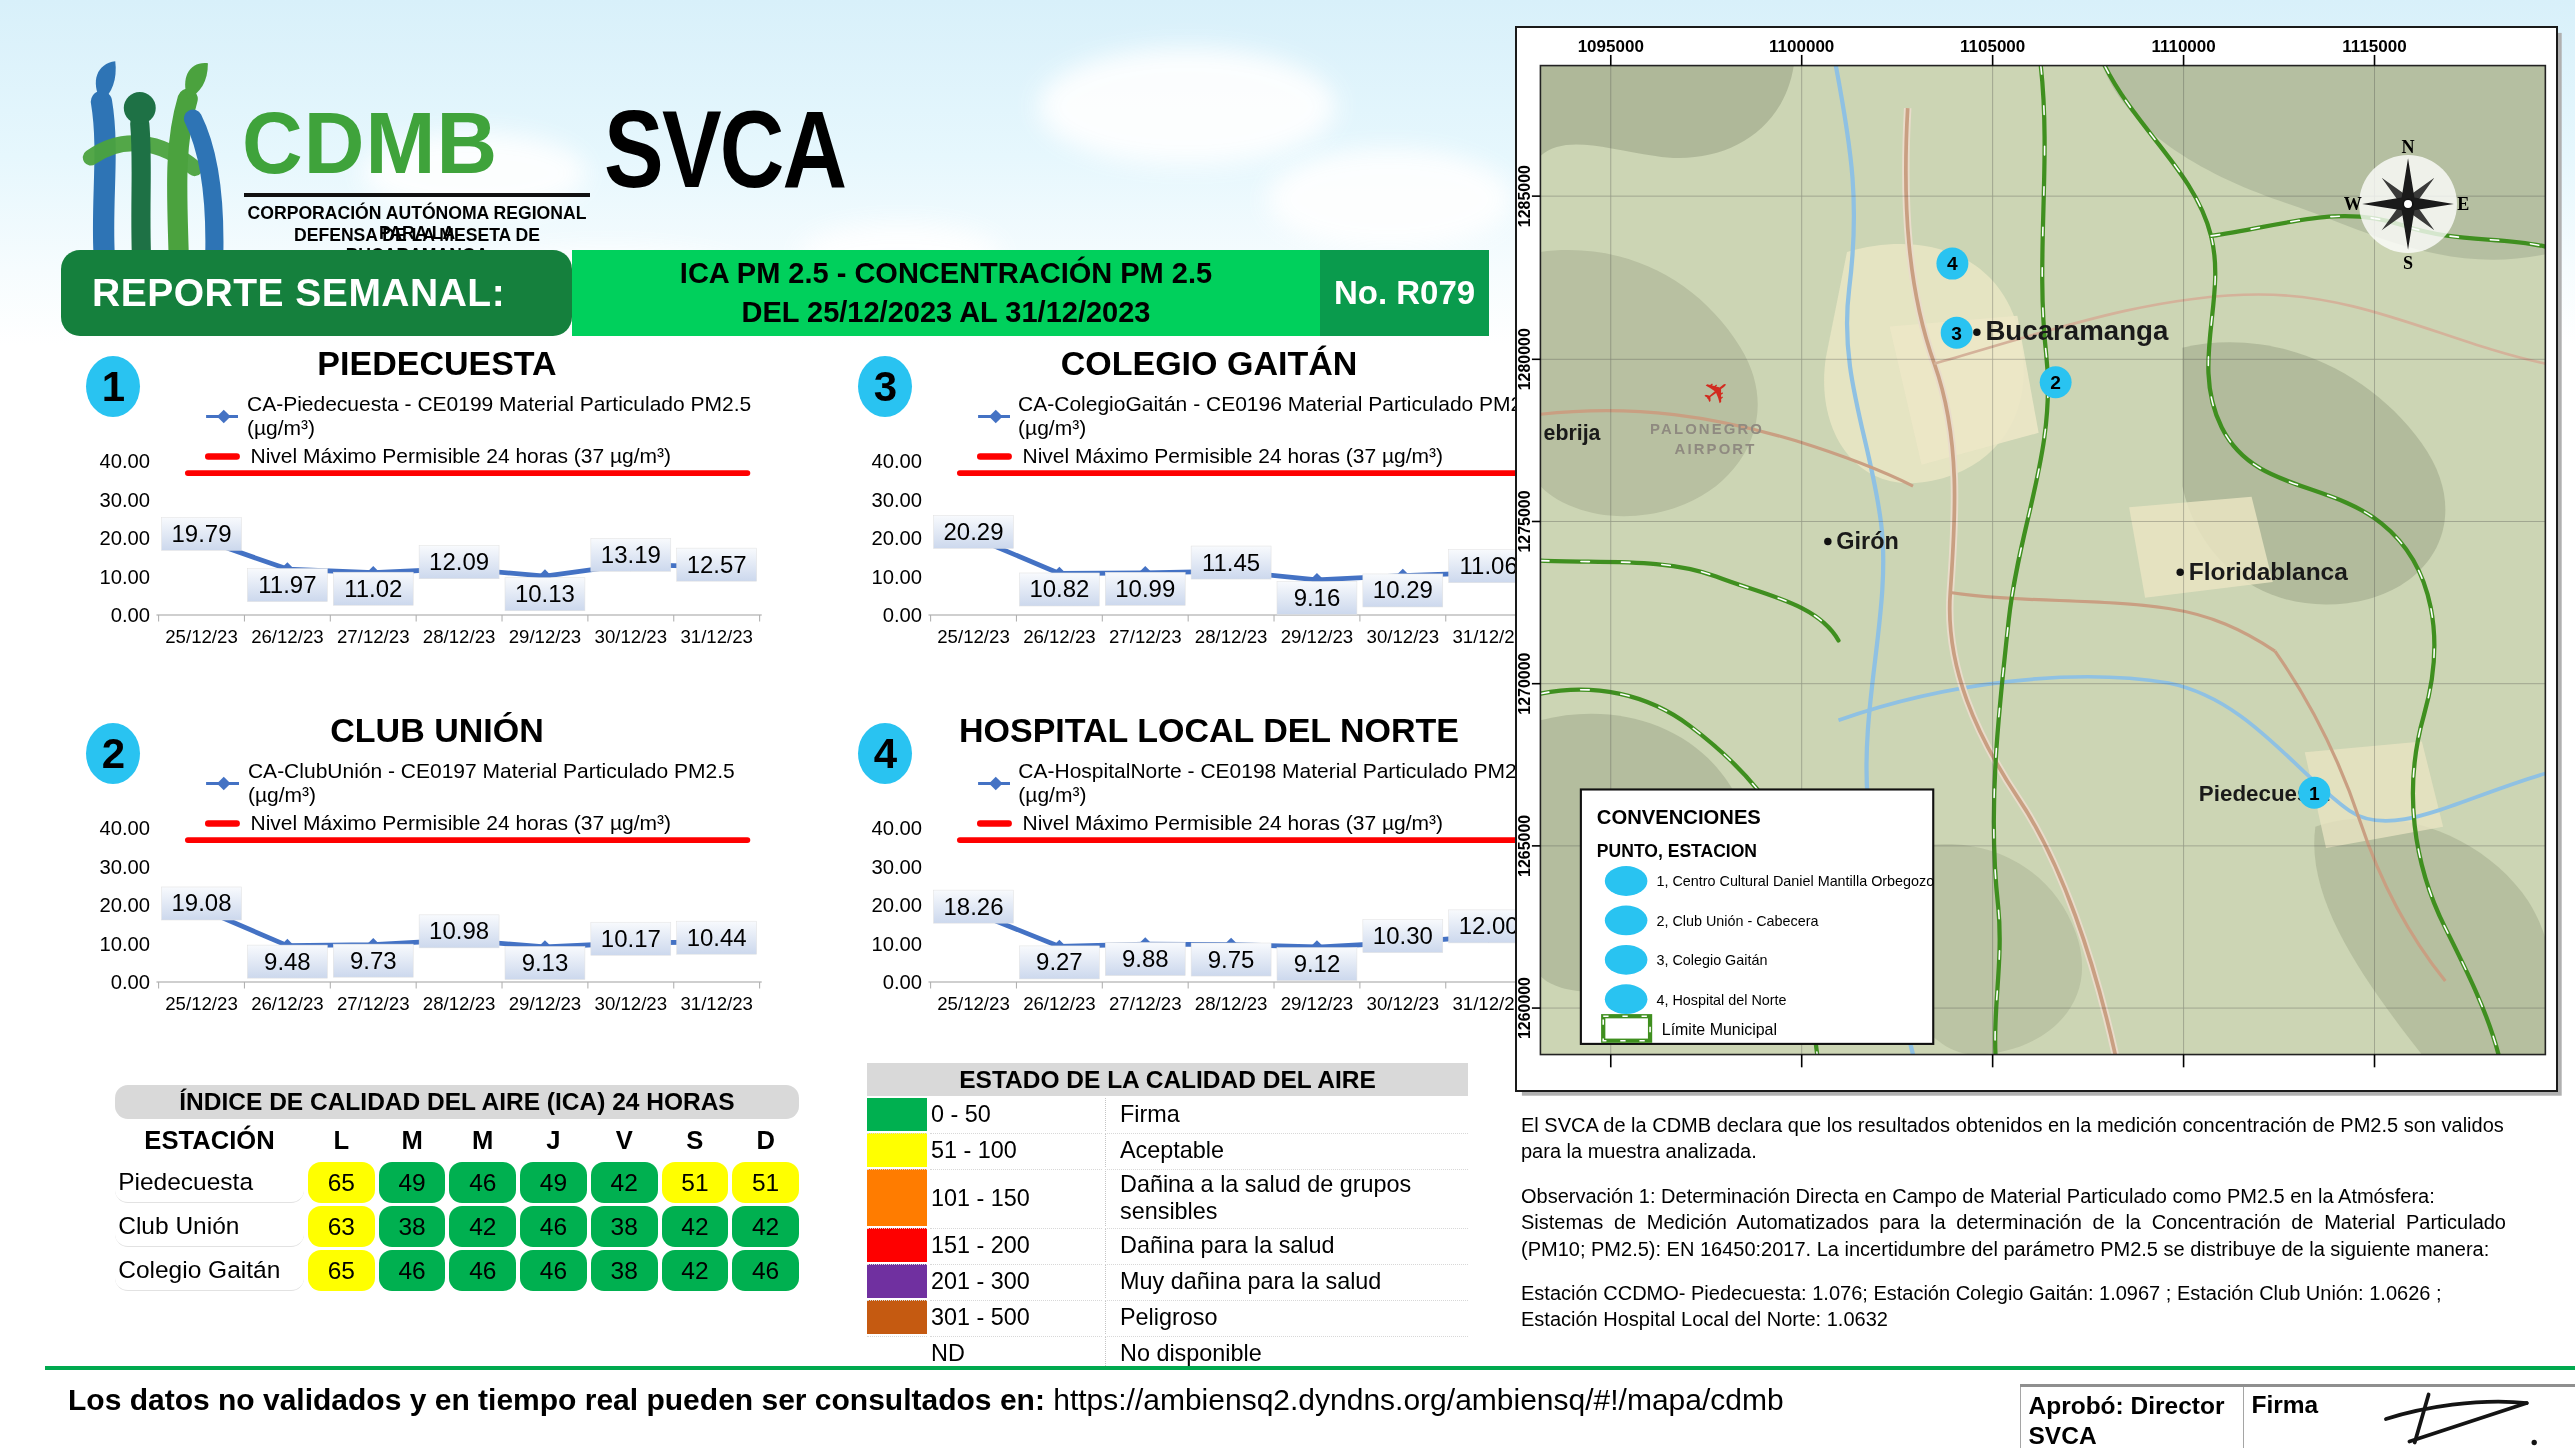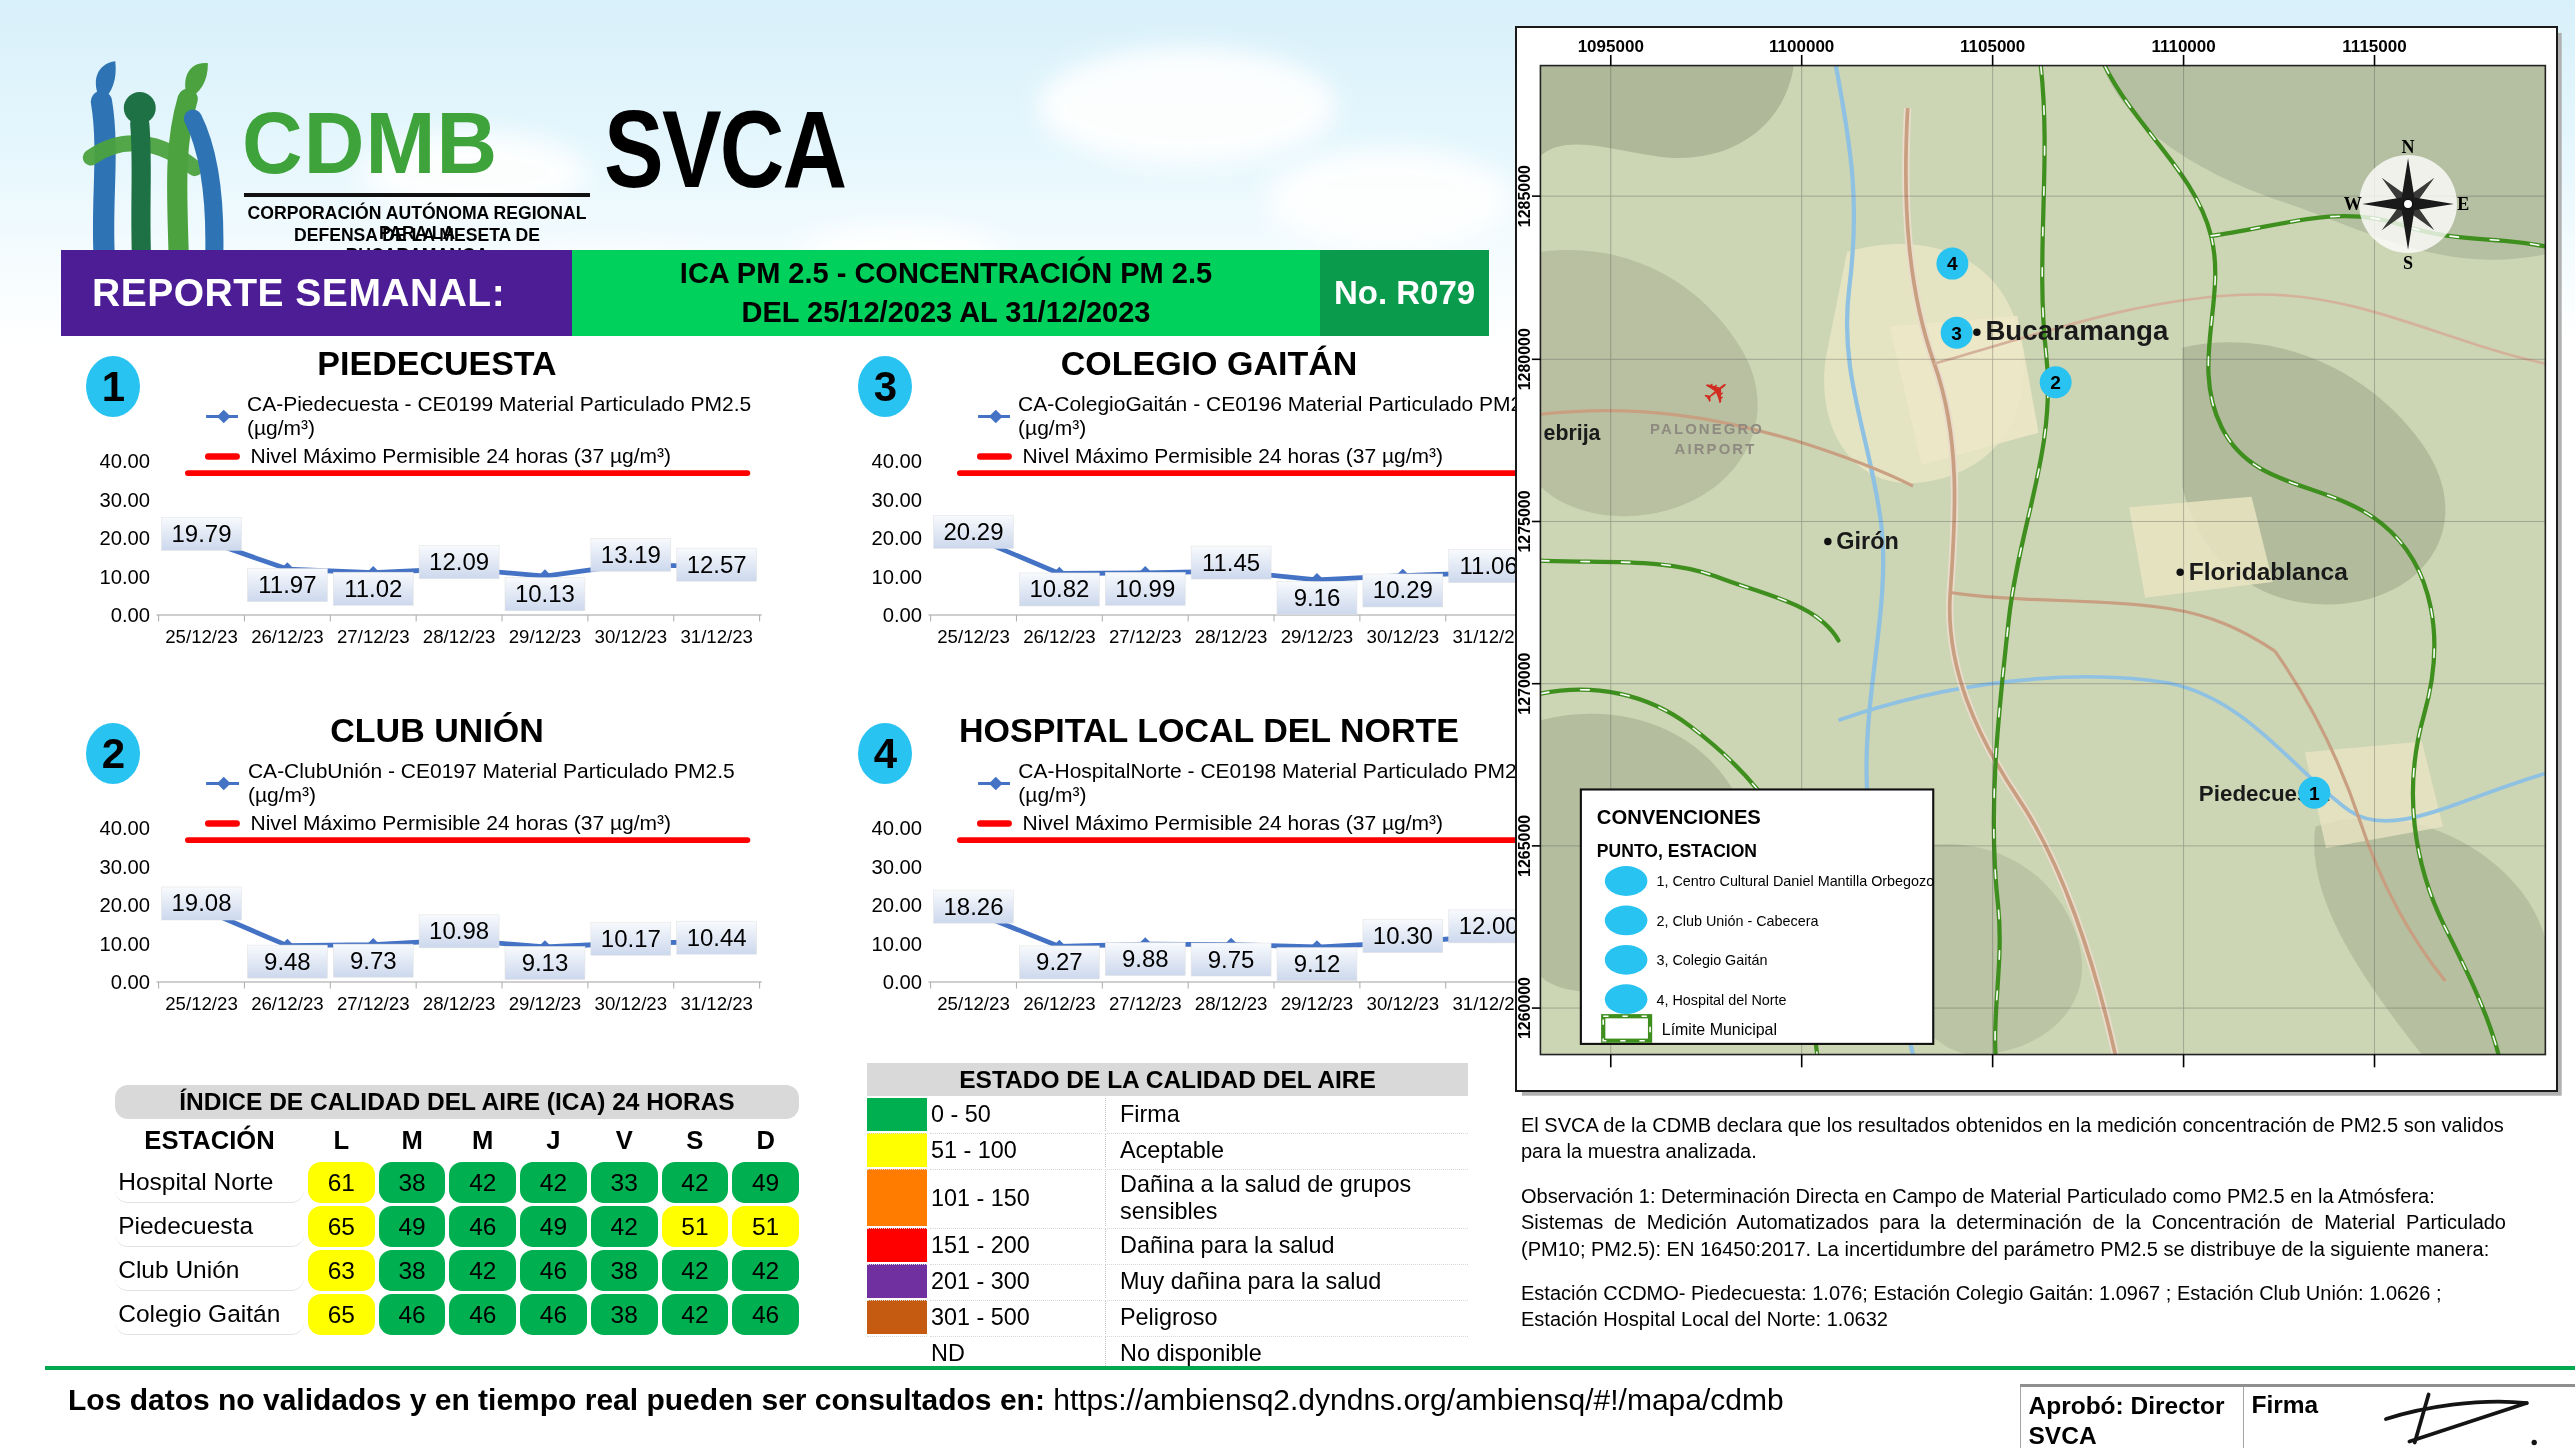--- a/index.html
+++ b/index.html
@@ -99,21 +99,21 @@
       <path d="M252,365 C254,262 242,172 212,112" stroke="#2e74b5" stroke-width="34" fill="none" stroke-linecap="round"></path>
     </svg>
   </div>
   <div class="brand">CDMB</div>
   <div class="brand-rule"></div>
   <div class="tagline tag1">CORPORACIÓN AUTÓNOMA REGIONAL PARA LA</div>
   <div class="tagline tag2">DEFENSA DE LA MESETA DE BUCARAMANGA</div>
 
   <div class="svca">SVCA</div>
 
-  <div class="banner banner-left" id="banner-left" style="background: #4c1d95;">
+  <div class="banner banner-left" id="banner-left" style="background: #15803d; border-radius: 19px;">
     <span>REPORTE SEMANAL:</span>
   </div>
   <div class="banner banner-mid" id="banner-mid" style="background: rgb(0, 208, 92);">
     <div>ICA PM 2.5 - CONCENTRACIÓN PM 2.5</div>
     <div>DEL 25/12/2023 AL 31/12/2023</div>
   </div>
   <div class="banner banner-right" id="banner-right" style="background: rgb(10, 155, 77);">
     <span>No. R079</span>
   </div>
 
@@ -472,30 +472,20 @@
           <th class="day-h">M</th>
           <th class="day-h">M</th>
           <th class="day-h">J</th>
           <th class="day-h">V</th>
           <th class="day-h">S</th>
           <th class="day-h">D</th>
         </tr>
     </thead>
     <tbody id="ica-body">
         <tr>
-          <td class="station">Hospital Norte</td>
-          <td class="val" style="background: rgb(255, 255, 0);">61</td>
-          <td class="val" style="background: rgb(0, 176, 80);">38</td>
-          <td class="val" style="background: rgb(0, 176, 80);">42</td>
-          <td class="val" style="background: rgb(0, 176, 80);">42</td>
-          <td class="val" style="background: rgb(0, 176, 80);">33</td>
-          <td class="val" style="background: rgb(0, 176, 80);">42</td>
-          <td class="val" style="background: rgb(0, 176, 80);">49</td>
-        </tr>
-        <tr>
           <td class="station">Piedecuesta</td>
           <td class="val" style="background: rgb(255, 255, 0);">65</td>
           <td class="val" style="background: rgb(0, 176, 80);">49</td>
           <td class="val" style="background: rgb(0, 176, 80);">46</td>
           <td class="val" style="background: rgb(0, 176, 80);">49</td>
           <td class="val" style="background: rgb(0, 176, 80);">42</td>
           <td class="val" style="background: rgb(255, 255, 0);">51</td>
           <td class="val" style="background: rgb(255, 255, 0);">51</td>
         </tr>
         <tr>

